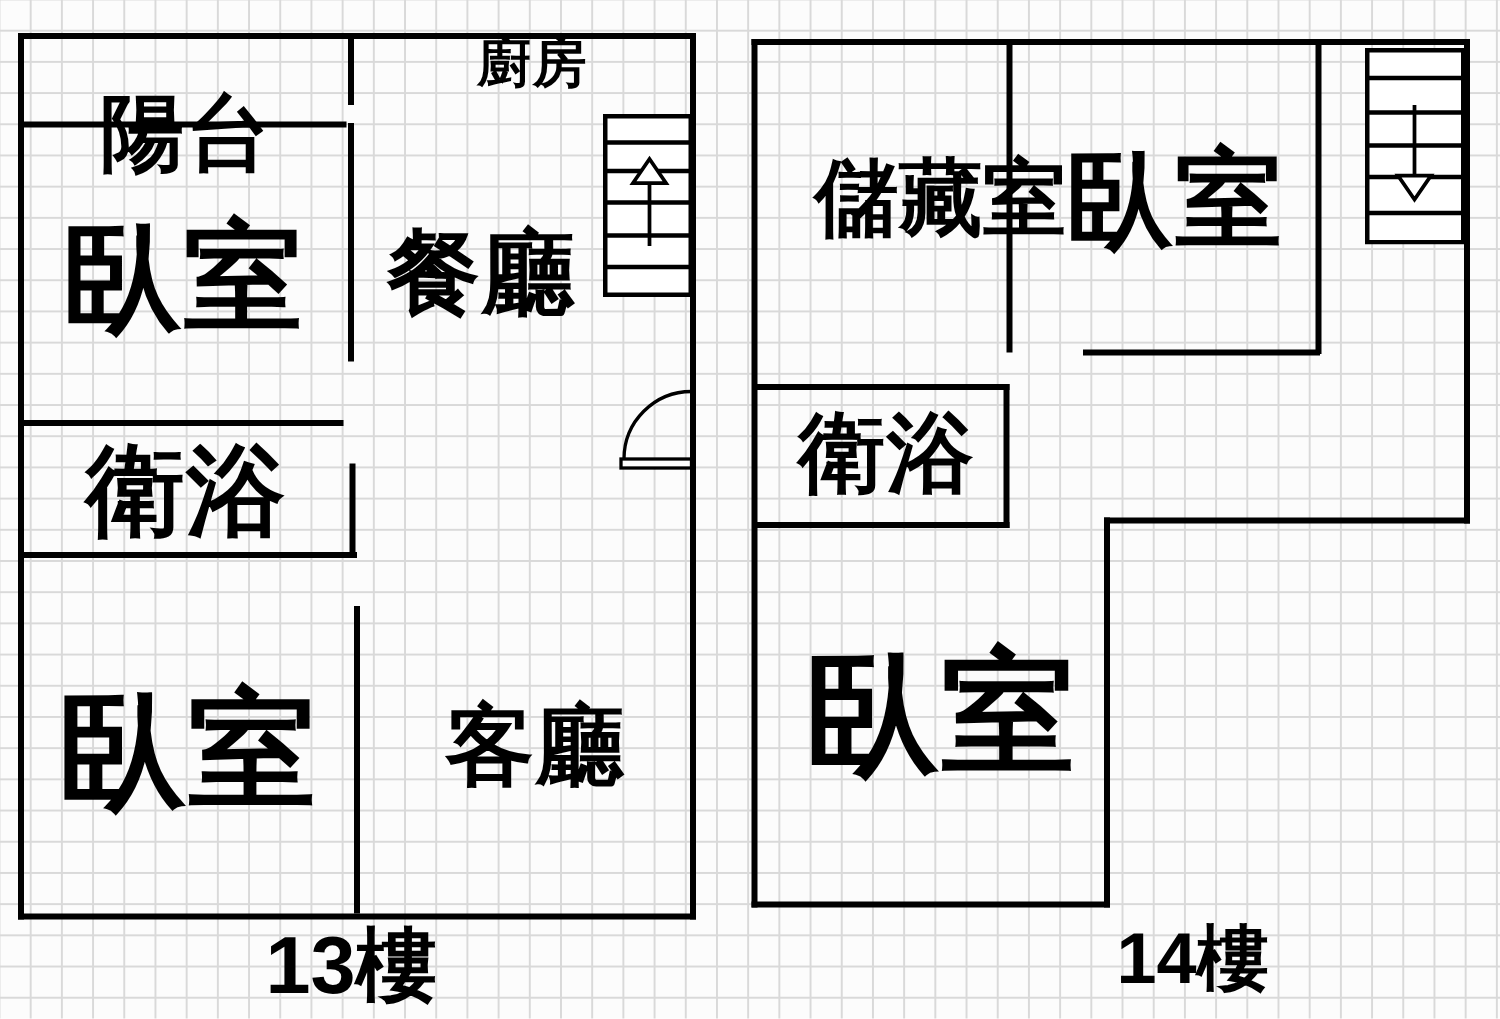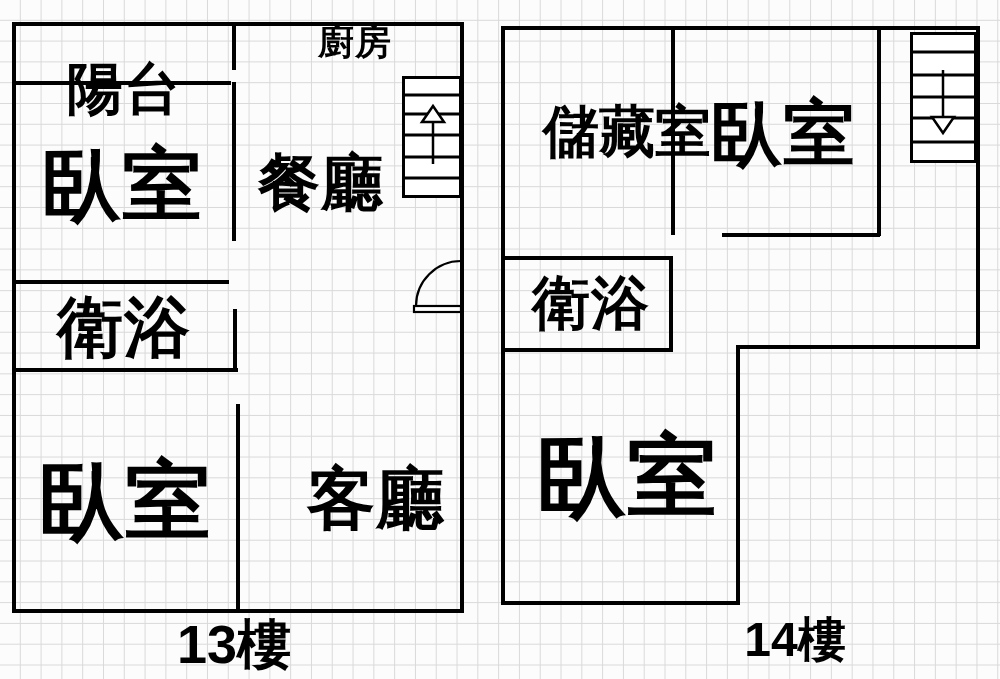--- a/index.html
+++ b/index.html
@@ -72,21 +72,21 @@
       <path d="M 4 49 A 45 45 0 0 1 49 4" fill="none" stroke="#000" stroke-width="2.2"></path>
       <rect x="2" y="49" width="47" height="6" fill="#ffffff" stroke="#000" stroke-width="2.2"></rect>
     </svg>
 
     <div class="room-label" style="left:124px;top:53px;font-size:56px;margin-top:36px;">陽台</div>
     <div class="room-label" style="left:355px;top:42px;font-size:36px;">廚房</div>
     <div class="room-label" style="left:122px;top:185px;font-size:80px;">臥室</div>
     <div class="room-label" style="left:321px;top:183px;font-size:62px;text-align:right;">餐廳</div>
     <div class="room-label" style="left:124px;top:327px;font-size:66px;">衛浴</div>
     <div class="room-label" style="left:125px;top:500px;font-size:86px;">臥室</div>
-    <div class="room-label" style="left:376px;top:498px;font-size:68px;">客廳</div>
+    <div class="room-label" style="left:357px;top:498px;font-size:59px;">客廳</div>
 
     <div class="floor-label" style="left:234px;top:644px;font-size:54px;">
       <span class="num">13</span><span>樓</span>
     </div>
   </div>
 
   <div>
 
     <div class="wall" style="left:501px;top:26px;width:479px;height:4px;"></div>
     <div class="wall" style="left:501px;top:26px;width:4px;height:579px;"></div>

